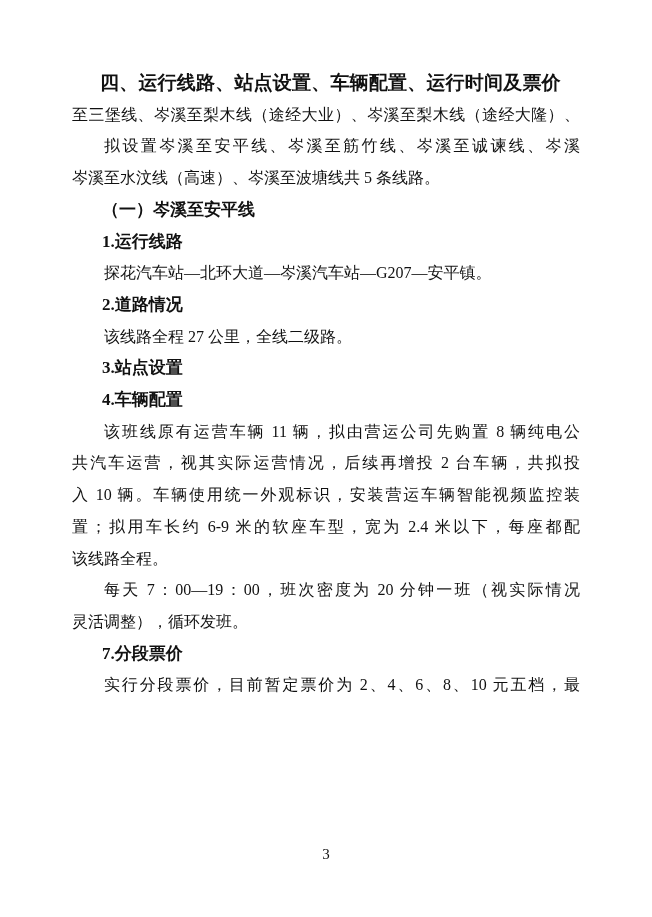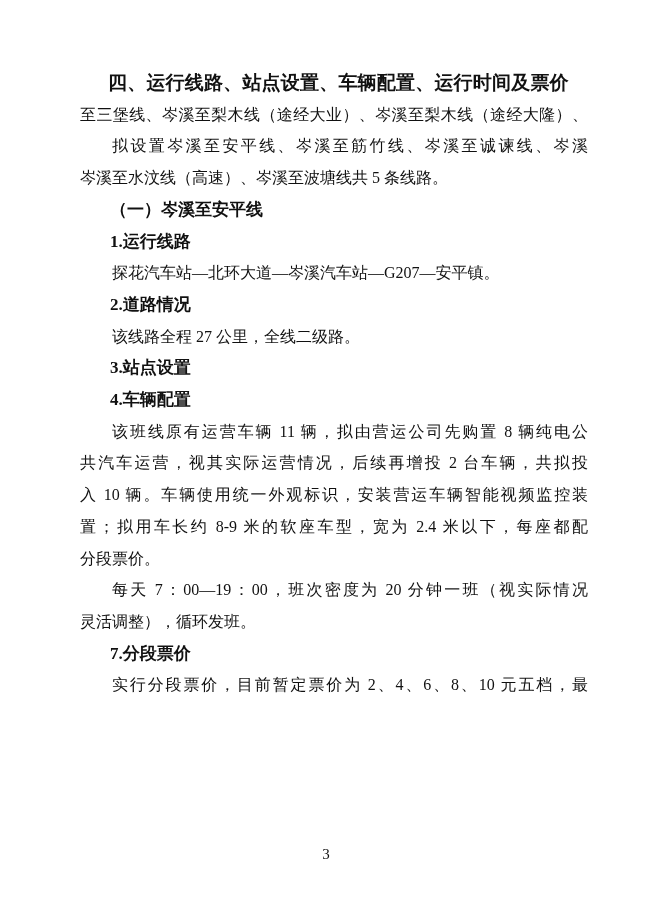--- a/index.html
+++ b/index.html
@@ -14,21 +14,20 @@
     background: #ffffff;
     color: #111111;
     overflow: hidden;
     font-family: "Liberation Serif", "DejaVu Serif", serif;
   }
   .content {
     position: absolute;
     left: 72px;
     top: 67px;
     width: 508px;
-    margin-left: 8px;
   }
   .doc-title {
     margin: 0;
     font-family: "Liberation Sans", "DejaVu Sans", sans-serif;
     font-weight: 700;
     font-size: 19px;
     line-height: 31.7px;
     text-indent: 28px;
     white-space: nowrap;
     letter-spacing: 0.2px;
@@ -101,22 +100,22 @@
     <div>
       <h3 class="item-heading">3.站点设置</h3>
     </div>
 
     <div>
       <h3 class="item-heading">4.车辆配置</h3>
       <div class="para">
           <div class="t-line first fill">该班线原有运营车辆 11 辆，拟由营运公司先购置 8 辆纯电公</div>
           <div class="t-line fill">共汽车运营，视其实际运营情况，后续再增投 2 台车辆，共拟投</div>
           <div class="t-line fill">入 10 辆。车辆使用统一外观标识，安装营运车辆智能视频监控装</div>
-          <div class="t-line fill">置；拟用车长约 8-9 米的软座车型，宽为 2.4 米以下，每座都配</div>
-          <div class="t-line">分段票价。</div>
+          <div class="t-line fill">置；拟用车长约 6-9 米的软座车型，宽为 2.4 米以下，每座都配</div>
+          <div class="t-line">该线路全程。</div>
         </div>
     </div>
 
     <div>
       <div class="para">
           <div class="t-line first fill">每天 7：00—19：00，班次密度为 20 分钟一班（视实际情况</div>
           <div class="t-line">灵活调整），循环发班。</div>
         </div>
     </div>
 

